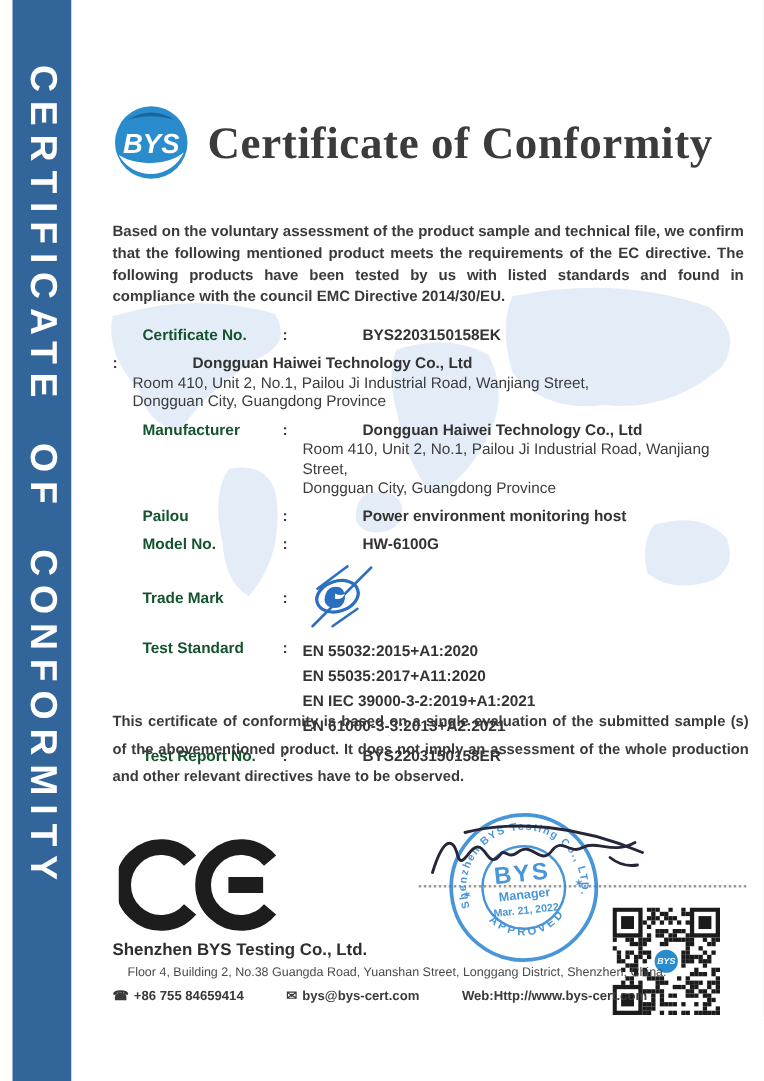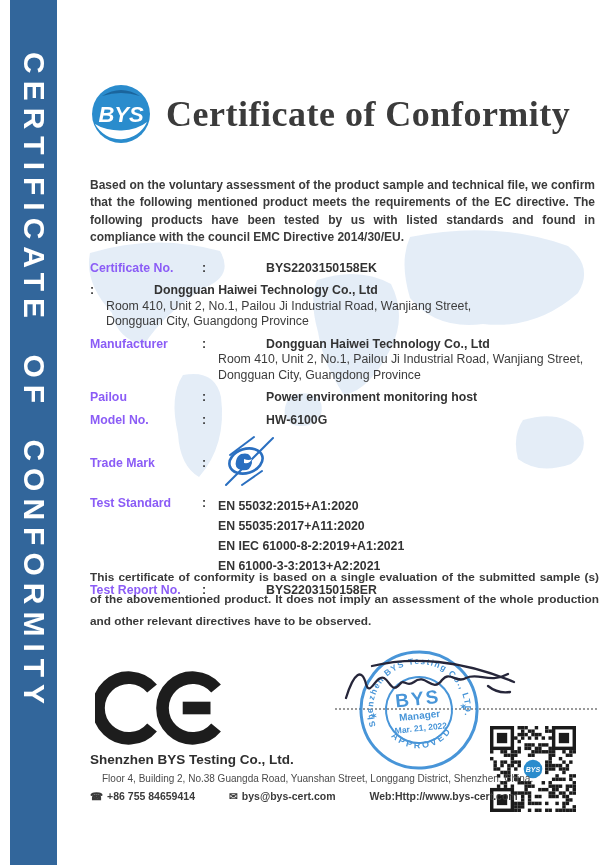--- a/index.html
+++ b/index.html
@@ -11,21 +11,21 @@
         margin:52px auto 0 auto;color:#fff;font-weight:bold;font-size:30px;
         letter-spacing:7px;word-spacing:14px;font-family:"Liberation Sans",sans-serif;white-space:nowrap;}
   
   .mapwm{position:absolute;left:55px;top:225px;z-index:0;opacity:.75;}
   .content{position:absolute;left:90px;right:16px;top:83px;z-index:1;}
   .hdr{display:flex;align-items:center;gap:14px;}
   .hdr .title{font-family:"Liberation Serif",serif;font-weight:bold;font-size:36px;color:#3b3b3b;letter-spacing:.5px;}
   .intro{margin-top:32px;font-size:12px;font-weight:bold;line-height:1.45;text-align:justify;color:#3a3a3a;}
   .details{margin-top:14px;font-size:12.3px;}
   .row{display:flex;margin-bottom:7px;line-height:15.5px;}
-  .lbl{width:112px;font-weight:bold;color:#8b5cf6;flex:none;}
+  .lbl{width:112px;font-weight:bold;color:#14532d;flex:none;padding-left:24px;}
   .cln{width:16px;font-weight:bold;flex:none;}
   .val{flex:1;color:#3c3c3c;}
   .strong{font-weight:bold;color:#333;margin-left:48px;}
   .standards div{line-height:20px;font-weight:bold;color:#333;}
   .tm-row{align-items:center;margin-bottom:4px;}
   .closing{position:absolute;left:90px;right:12px;top:554px;z-index:1;
         font-size:11.8px;font-weight:bold;line-height:22px;text-align:justify;color:#3a3a3a;}
   
   .ce{position:absolute;left:95px;top:668px;z-index:2;}
   .dotline{position:absolute;left:335px;top:708px;width:262px;border-top:2px dotted #9a9a9a;z-index:1;}
@@ -129,21 +129,21 @@
           </svg>
         </span>
       </div>
 
       <div class="row">
         <span class="lbl">Test Standard</span>
         <span class="cln">:</span>
         <div class="val standards">
           <div>EN 55032:2015+A1:2020</div>
           <div>EN 55035:2017+A11:2020</div>
-          <div>EN IEC 61000-8-2:2019+A1:2021</div>
+          <div>EN IEC 39000-3-2:2019+A1:2021</div>
           <div>EN 61000-3-3:2013+A2:2021</div>
         </div>
       </div>
 
       <div class="row">
         <span class="lbl">Test Report No.</span>
         <span class="cln">:</span>
         <span class="val strong">BYS2203150158ER</span>
       </div>
 

